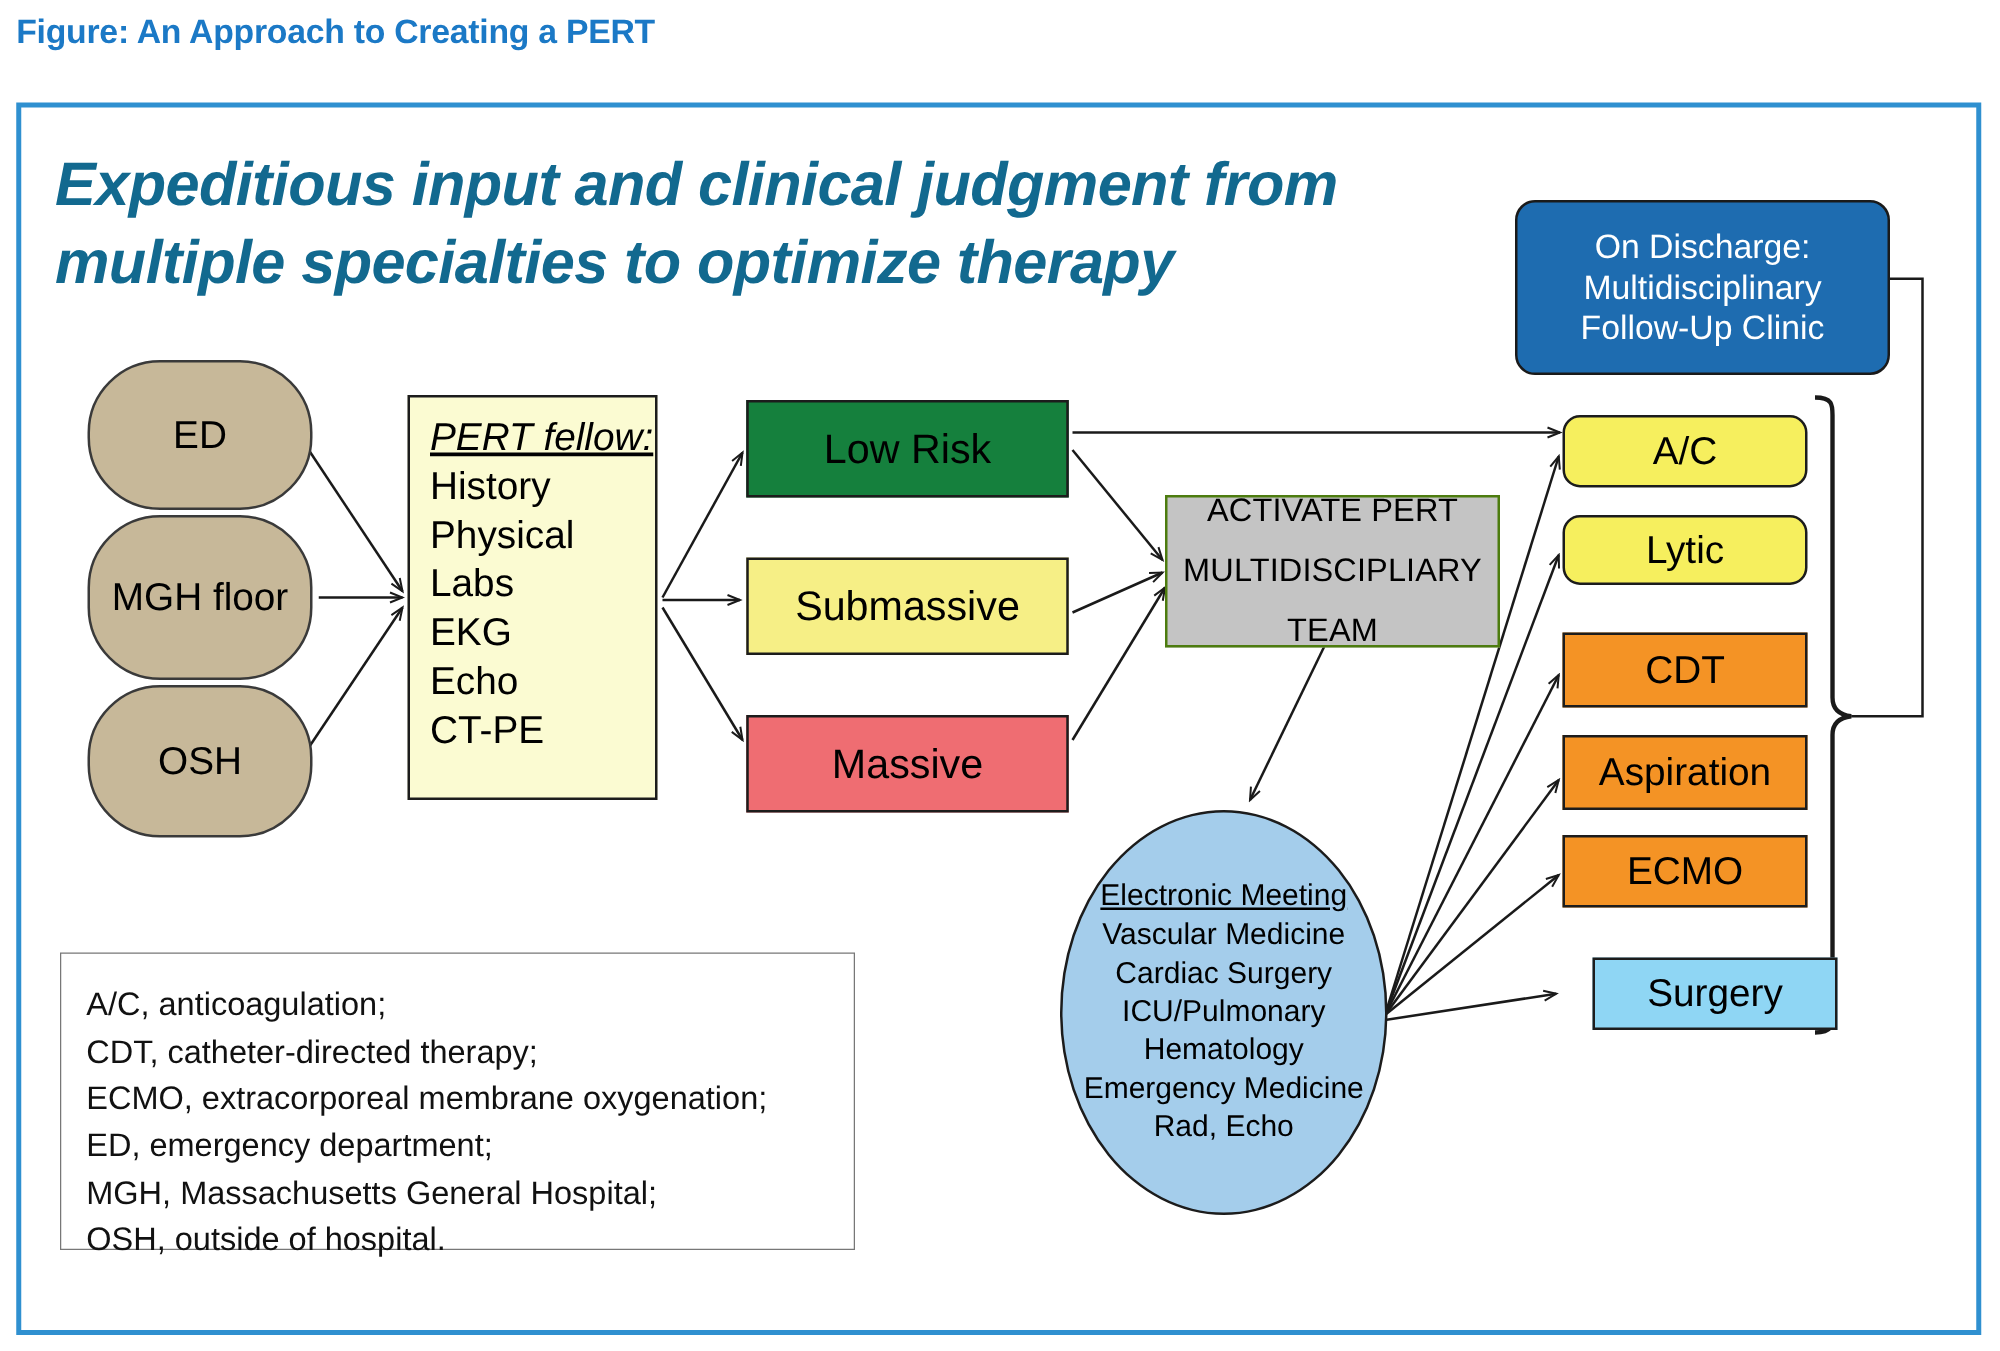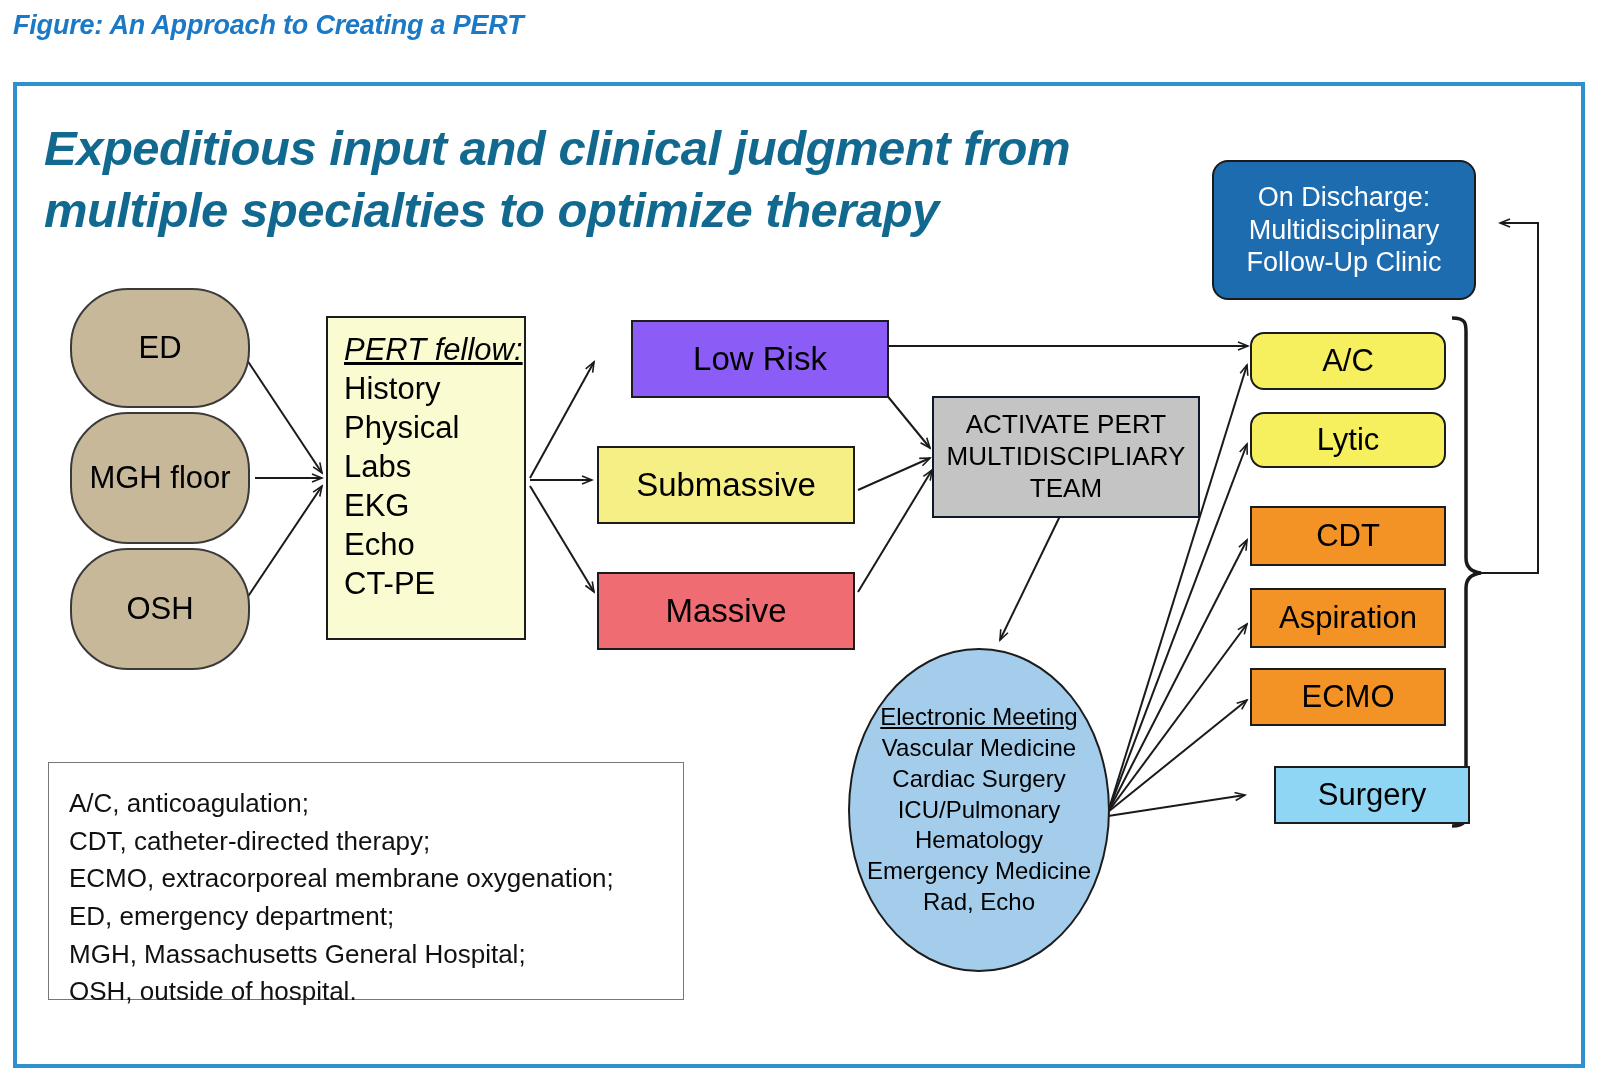--- a/index.html
+++ b/index.html
@@ -6,21 +6,21 @@
   body{
     width:1600px;height:1081px;position:relative;overflow:hidden;
     font-family:"Liberation Sans", sans-serif;
   }
   #root{position:absolute;inset:0;}
 
   
   .fig-caption{
     position:absolute;left:13px;top:10px;
     font-size:27px;font-weight:bold;color:#1b79c6;
-    letter-spacing:-0.2px;white-space:nowrap;font-style:italic;
+    letter-spacing:-0.2px;white-space:nowrap;
   }
 
   
   .frame{
     position:absolute;left:13px;top:82px;width:1572px;height:986px;
     border:4px solid #2f90d0;background:#ffffff;box-sizing:border-box;
   }
 
   
   .headline{
@@ -41,26 +41,26 @@
     font-size:31px;line-height:1.18;
   }
   .pert-box{
     background:#fbfbd2;border:2px solid #1c1c1c;
     font-size:31px;line-height:1.26;
     align-items:flex-start;justify-content:flex-start;
     padding:12px 0 0 16px;text-align:left;
   }
   .pert-box .hdr{font-style:italic;text-decoration:underline;display:block;}
   .risk{border:2px solid #1c1c1c;font-size:33px;}
-  .risk.low{background:#8b5cf6;margin-left:34px;}
+  .risk.low{background:#15803d;}
   .risk.sub{background:#f6ef86;}
   .risk.mass{background:#ef6d72;}
   .activate{
-    background:#c4c4c4;border:2px solid #0f172a;
-    font-size:26px;line-height:1.22;letter-spacing:0.1px;
+    background:#c4c4c4;border:2px solid #4d7c0f;
+    font-size:26px;line-height:1.22;letter-spacing:0.1px;gap:16px;
   }
   .discharge{
     background:#1e6cb0;border:2px solid #1a1a1a;border-radius:16px;
     color:#ffffff;font-size:27px;line-height:1.22;
   }
   .tx{border:2px solid #1c1c1c;font-size:31px;}
   .tx.yel{background:#f6ef5e;border-radius:14px;}
   .tx.org{background:#f49325;}
   .tx.blu{background:#8fd6f4;}
 
@@ -195,21 +195,21 @@
   <div class="ellipse" style="left:848px;top:648px;width:258px;height:320px;flex-direction:column;">
     <span class="hdr">Electronic Meeting</span>
     <span>Vascular Medicine</span>
     <span>Cardiac Surgery</span>
     <span>ICU/Pulmonary</span>
     <span>Hematology</span>
     <span>Emergency Medicine</span>
     <span>Rad, Echo</span>
   </div>
 
-  <div class="node discharge" style="left:1212px;top:160px;width:264px;height:140px;flex-direction:column;">
+  <div class="node discharge" style="left:1212px;top:160px;width:300px;height:140px;flex-direction:column;">
     <span>On Discharge:</span>
     <span>Multidisciplinary</span>
     <span>Follow-Up Clinic</span>
   </div>
 
   <div class="node tx yel" style="left:1250px;top:332px;width:196px;height:58px;">
     <span>A/C</span>
   </div>
   <div class="node tx yel" style="left:1250px;top:412px;width:196px;height:56px;">
     <span>Lytic</span>

